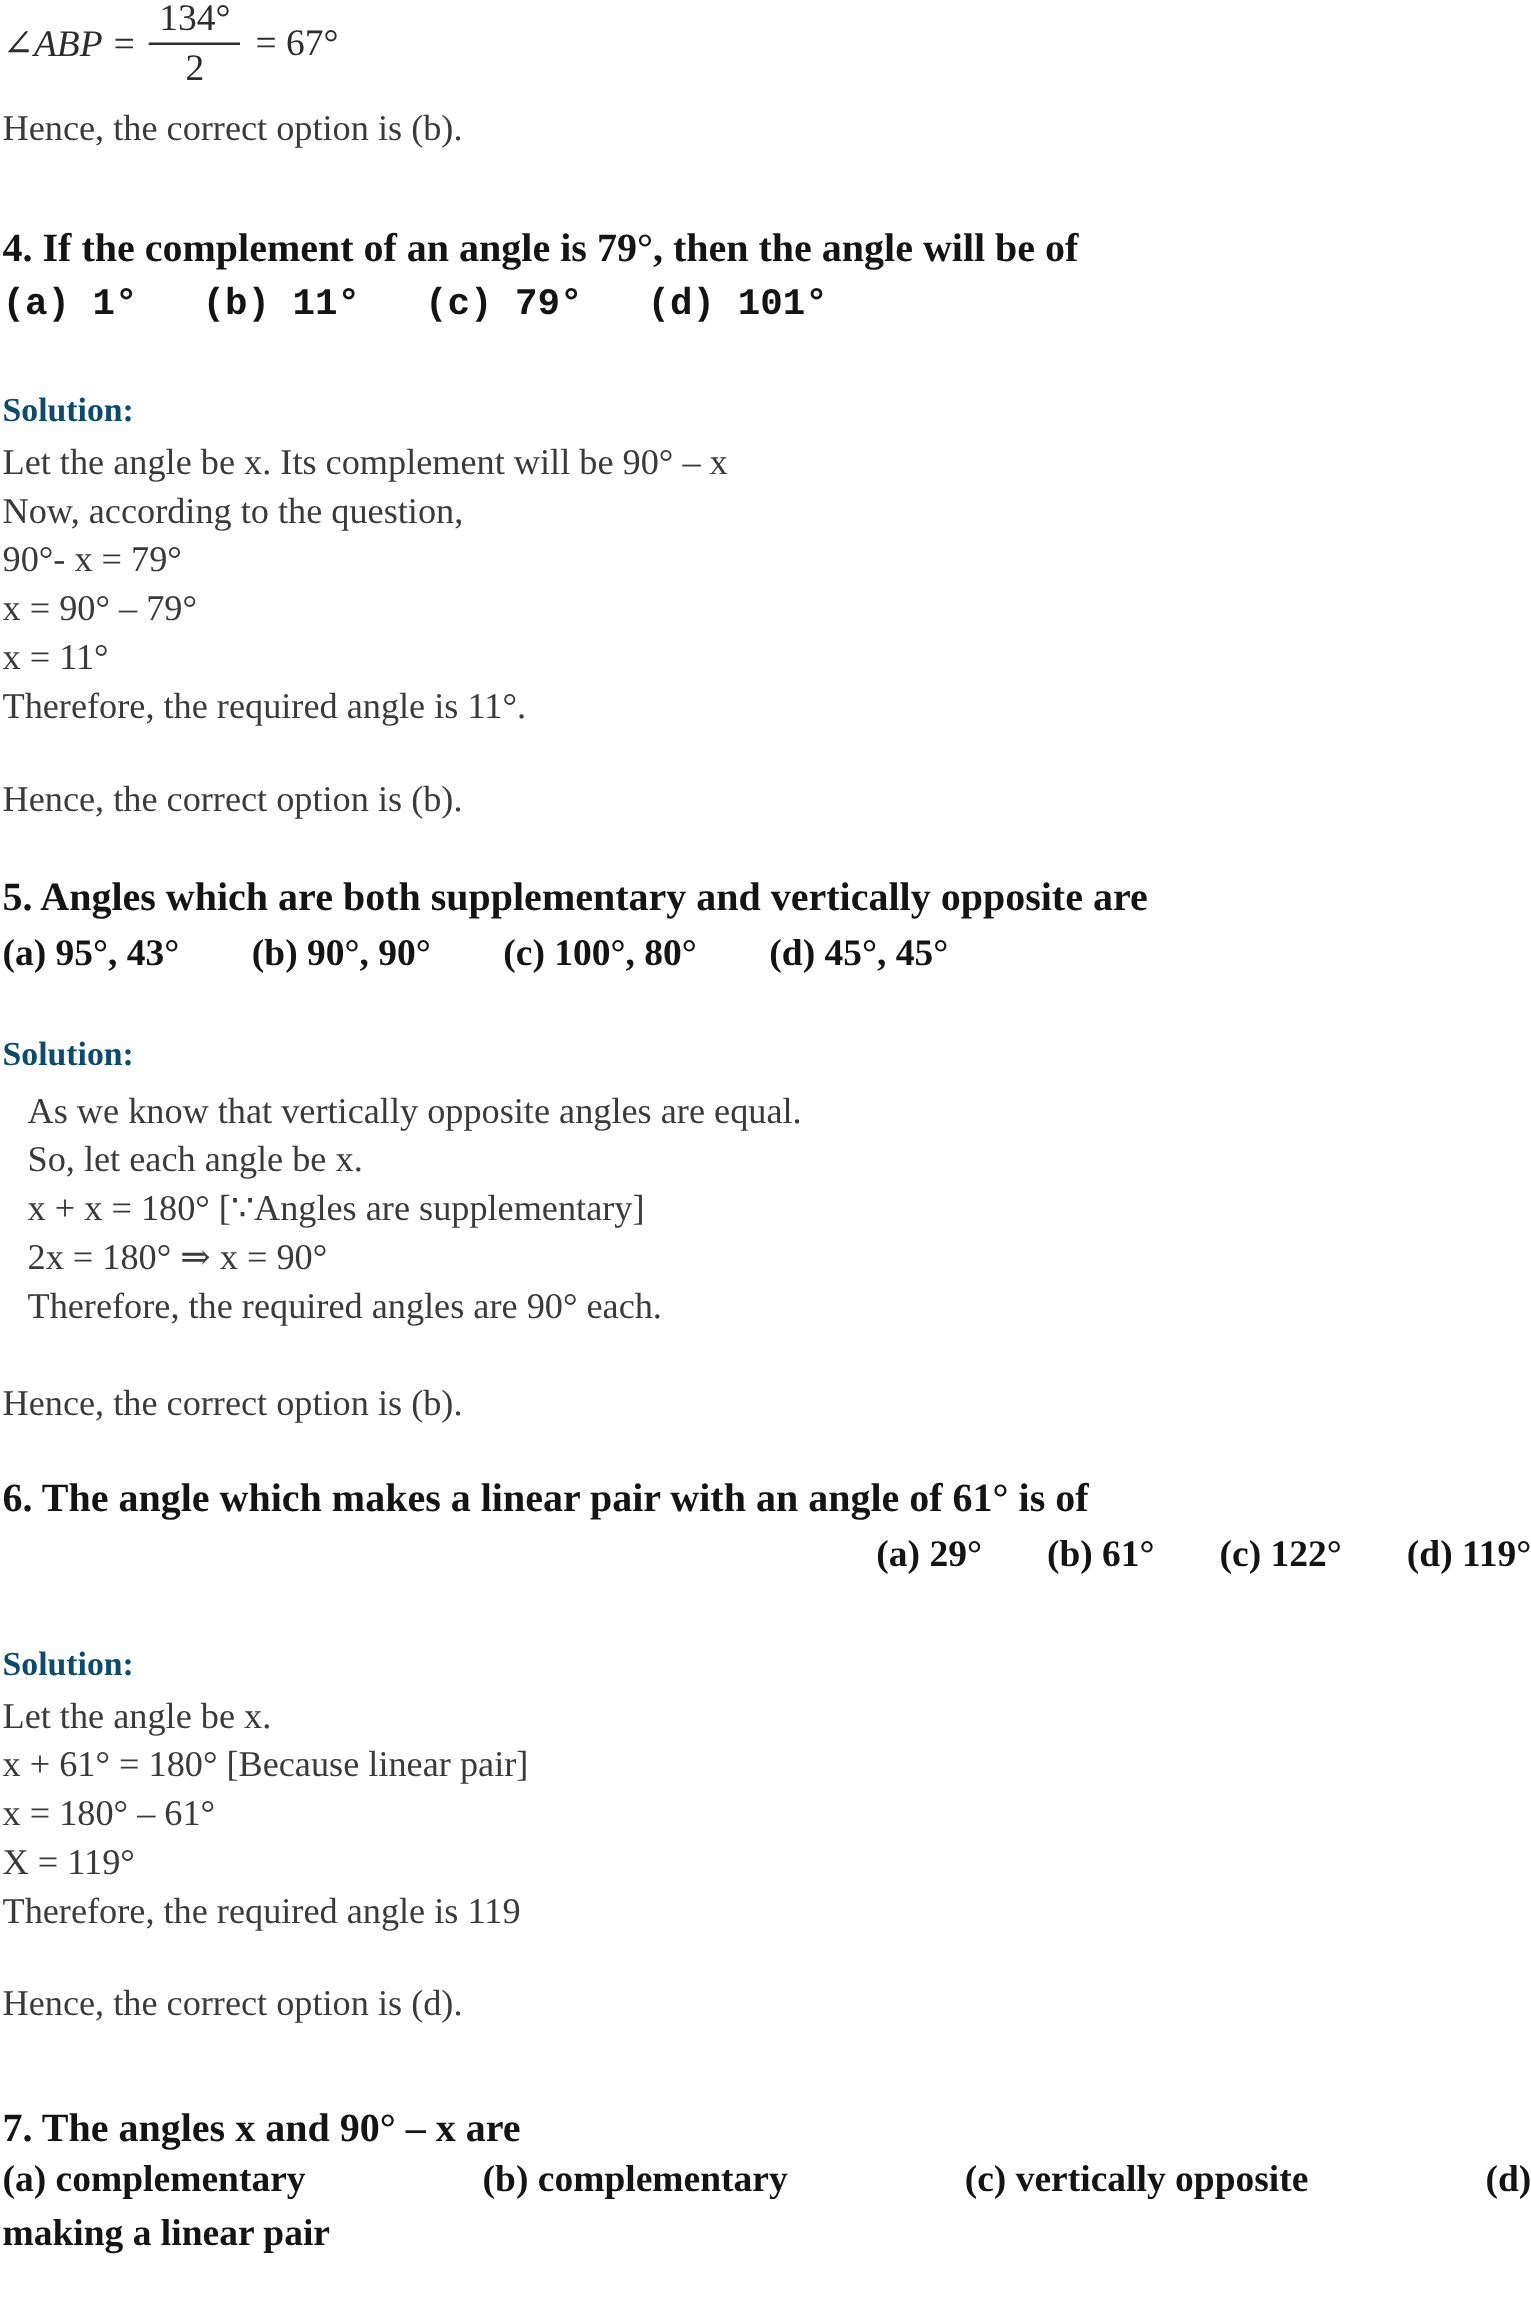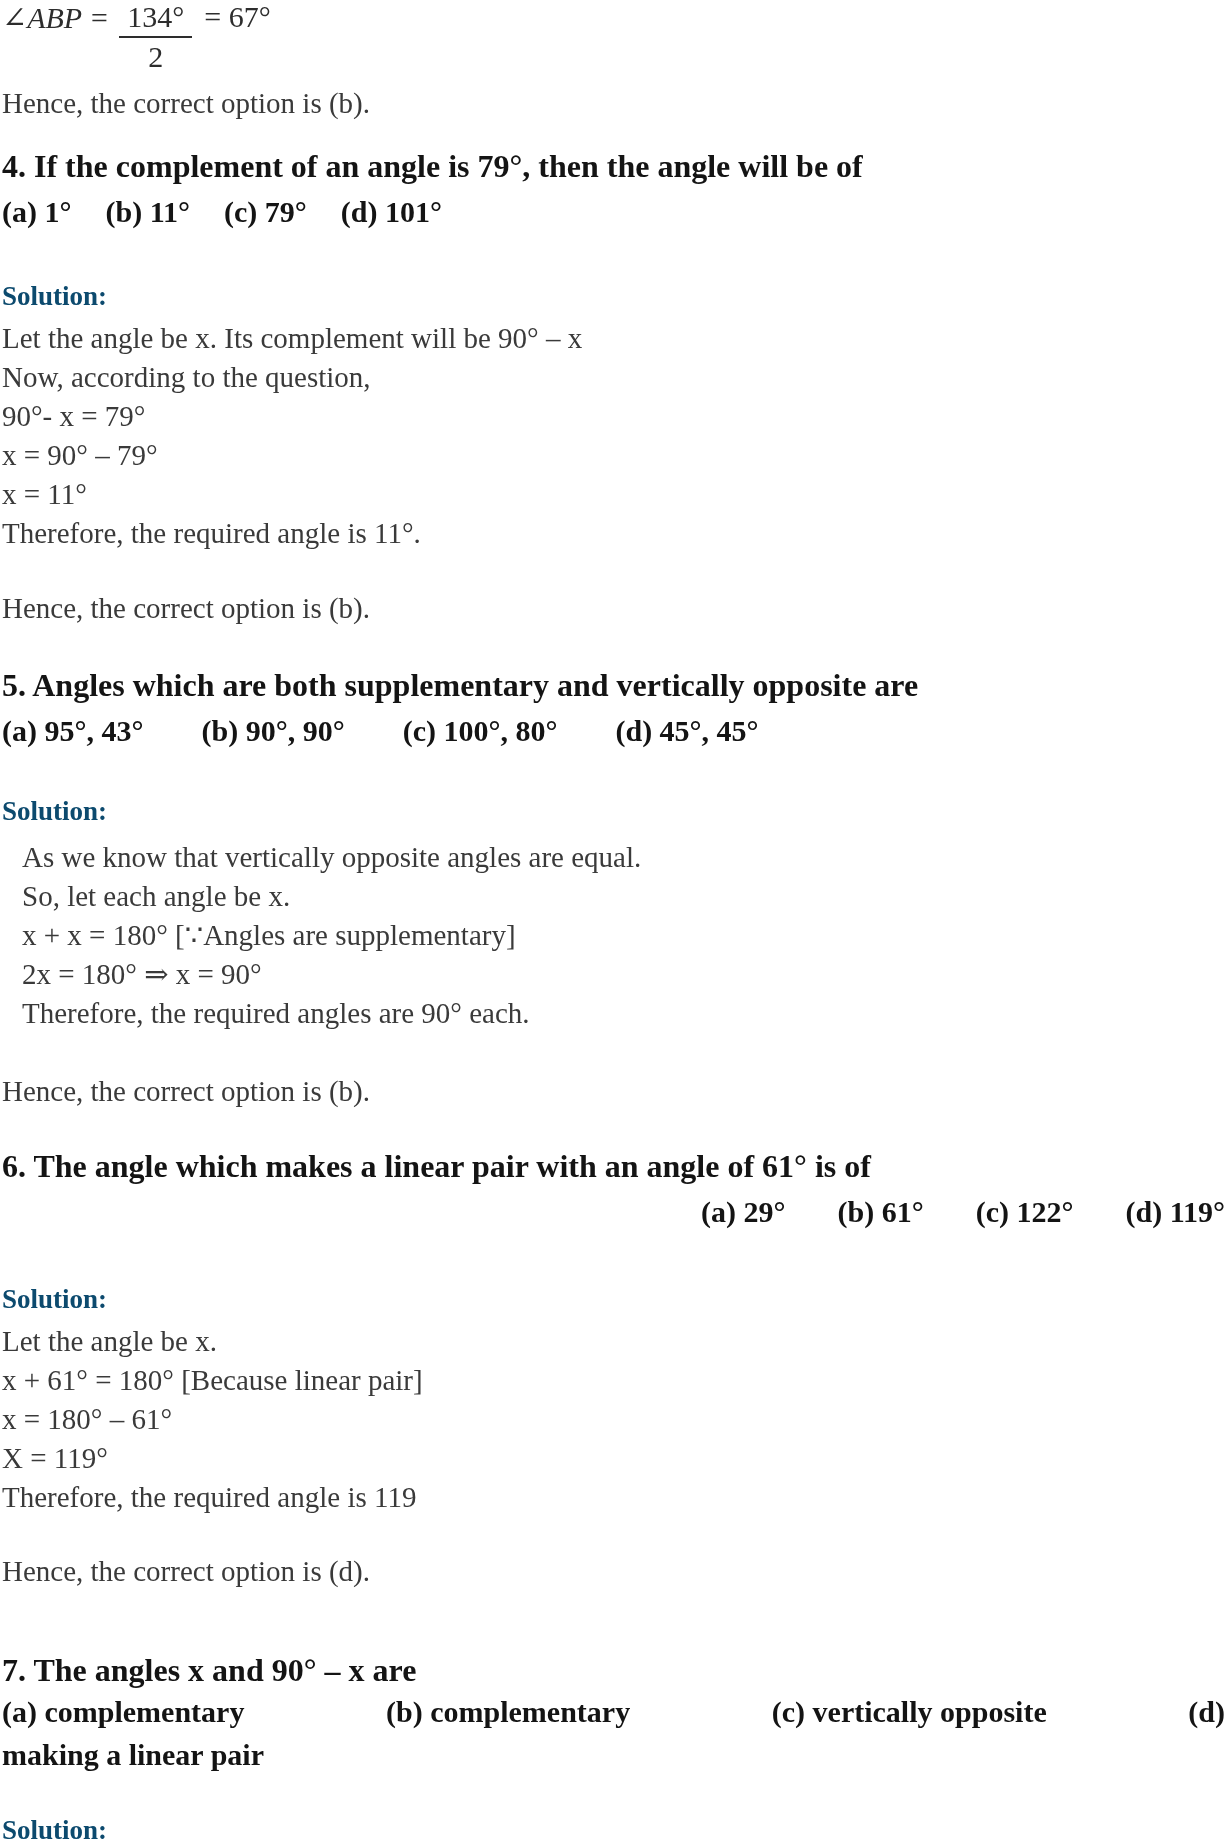--- a/index.html
+++ b/index.html
@@ -32,46 +32,47 @@
     color: #0c4a6e;
   }
   .opts {
     display: flex;
     font-size: 30px;
     line-height: 38px;
     font-weight: bold;
     color: #141414;
     white-space: nowrap;
   }
-  .opts-q4 { gap: 34px; }
+  .opts-q4 { gap: 52px; font-family: Liberation Mono, monospace; }
   .opts-q5 { gap: 58px; }
   .opts-q6 { gap: 52px; }
   .opts-q7 { justify-content: space-between; width: 1223px; }
   
   .formula {
     display: flex;
+    align-items: center;
     font-size: 30px;
     color: #2d2d2d;
     height: 70px;
   }
   .f-lhs { font-style: italic; margin-right: 10px; }
   .frac {
     display: inline-flex;
     flex-direction: column;
     align-items: center;
     margin-right: 12px;
   }
   .frac .num {
     border-bottom: 2px solid #2d2d2d;
     padding: 0 8px 2px 8px;
   }
   .frac .den { padding-top: 2px; }
   
   .m-hence1 { margin-top: 14px; }
-  .m-q4head { margin-top: 24px; }
+  .m-q4head { margin-top: 56px; }
   .m-q4opts { margin-top: 8px; }
   .m-sol4   { margin-top: 46px; }
   .m-body4  { margin-top: 4px; }
   .m-hence2 { margin-top: 36px; }
   .m-q5head { margin-top: 38px; }
   .m-q5opts { margin-top: 8px; }
   .m-sol5   { margin-top: 42px; }
   .m-body5  { margin-top: 8px; margin-left: 20px; }
   .m-hence3 { margin-top: 39px; }
   .m-q6head { margin-top: 36px; }

